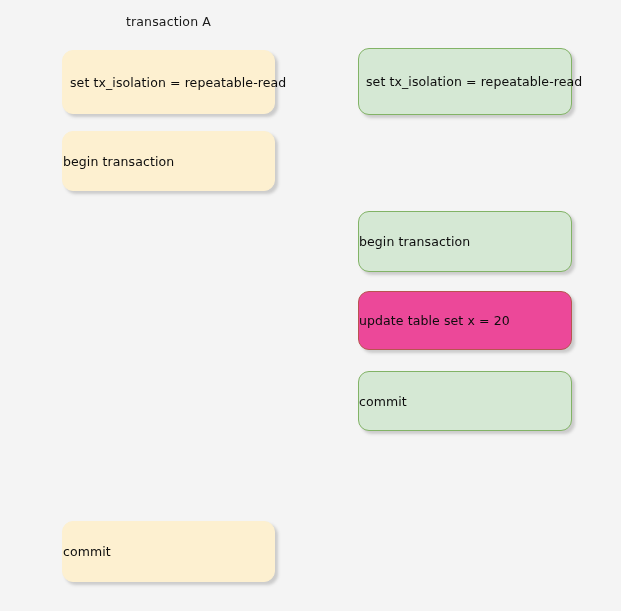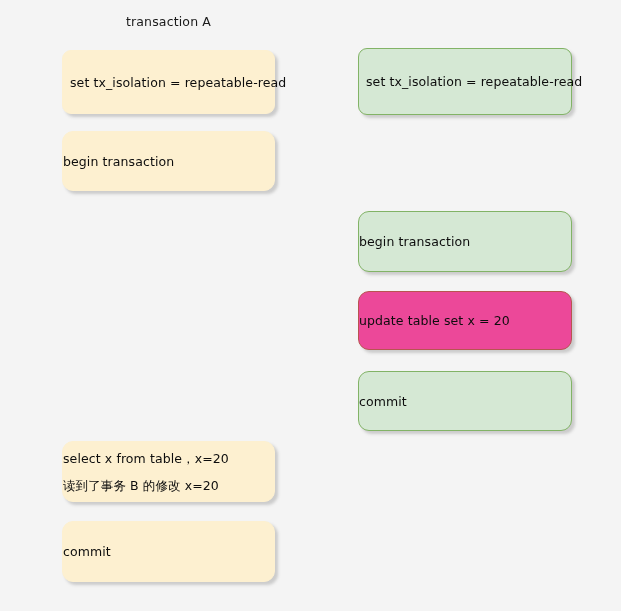--- a/index.html
+++ b/index.html
@@ -57,21 +57,21 @@
   .fill-green {
     background: #d5e8d4;
     border: 1px solid #82b366;
   }
   .fill-pink {
     background: #ec4899;
     border: 1px solid #b85450;
   }
 
   
-  .text-left  { align-items: flex-start; padding-left: 7px; border-radius: 9px; }
+  .text-left  { align-items: flex-start; padding-left: 7px; }
   .text-center{ align-items: flex-start; }
 
   
   .two-line .line + .line { margin-top: 12px; }
 
   
   #node-a1 { left: 62px;  top: 50px;  width: 213px; height: 64px; }
   #node-a2 { left: 62px;  top: 131px; width: 213px; height: 60px; }
   #node-a3 { left: 62px;  top: 441px; width: 213px; height: 61px; }
   #node-a4 { left: 62px;  top: 521px; width: 213px; height: 61px; }
@@ -90,24 +90,20 @@
 
 
   <div class="node fill-yellow text-left" id="node-a1">
     <span class="line">set tx_isolation = repeatable-read</span>
   </div>
 
   <div class="node fill-yellow text-center" id="node-a2">
     <span class="line">begin transaction</span>
   </div>
 
-  <div class="node fill-yellow text-center two-line" id="node-a3">
-    <span class="line">select x from table，x=20</span>
-    <span class="line">读到了事务 B 的修改 x=20</span>
-  </div>
 
   <div class="node fill-yellow text-center" id="node-a4">
     <span class="line">commit</span>
   </div>
 
   <div class="node fill-green text-left" id="node-b1">
     <span class="line">set tx_isolation = repeatable-read</span>
   </div>
 
   <div class="node fill-green text-center" id="node-b2">

